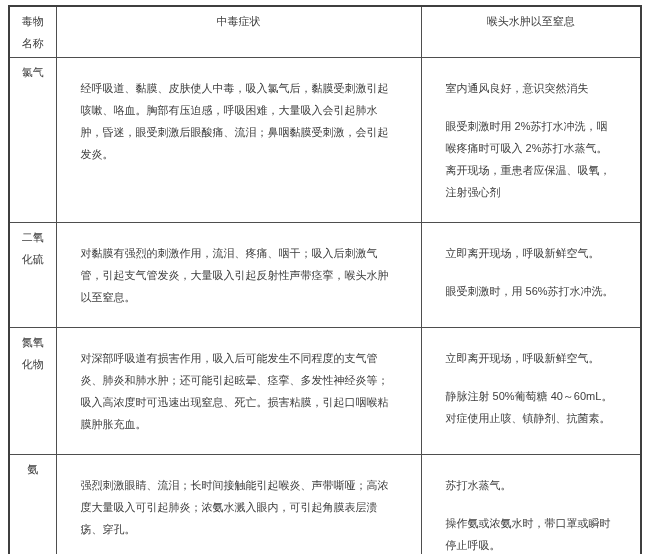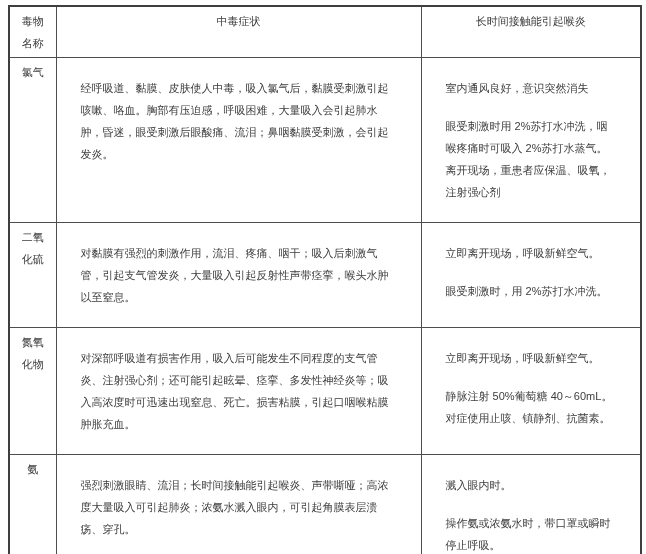--- a/index.html
+++ b/index.html
@@ -61,60 +61,60 @@
   <table class="toxin-table">
     <colgroup>
       <col style="width:47px">
       <col style="width:365px">
       <col style="width:220px">
     </colgroup>
     <thead>
       <tr>
         <th>毒物名称</th>
         <th>中毒症状</th>
-        <th>长时间接触能引起喉炎</th>
+        <th>喉头水肿以至窒息</th>
       </tr>
     </thead>
     <tbody>
       <tr class="row-1">
         <td class="name-cell">氯气</td>
         <td>
           <p>经呼吸道、黏膜、皮肤使人中毒，吸入氯气后，黏膜受刺激引起咳嗽、咯血。胸部有压迫感，呼吸困难，大量吸入会引起肺水肿，昏迷，眼受刺激后眼酸痛、流泪；鼻咽黏膜受刺激，会引起发炎。</p>
         </td>
         <td>
           <p>室内通风良好，意识突然消失</p>
           <p>眼受刺激时用 2%苏打水冲洗，咽喉疼痛时可吸入 2%苏打水蒸气。离开现场，重患者应保温、吸氧，注射强心剂</p>
         </td>
       </tr>
       <tr class="row-3">
         <td class="name-cell">二氧化硫</td>
         <td>
           <p>对黏膜有强烈的刺激作用，流泪、疼痛、咽干；吸入后刺激气管，引起支气管发炎，大量吸入引起反射性声带痉挛，喉头水肿以至窒息。</p>
         </td>
         <td>
           <p>立即离开现场，呼吸新鲜空气。</p>
-          <p>眼受刺激时，用 2%苏打水冲洗。</p>
+          <p>眼受刺激时，用 56%苏打水冲洗。</p>
         </td>
       </tr>
       <tr class="row-4">
         <td class="name-cell">氮氧化物</td>
         <td>
-          <p>对深部呼吸道有损害作用，吸入后可能发生不同程度的支气管炎、注射强心剂；还可能引起眩晕、痉挛、多发性神经炎等；吸入高浓度时可迅速出现窒息、死亡。损害粘膜，引起口咽喉粘膜肿胀充血。</p>
+          <p>对深部呼吸道有损害作用，吸入后可能发生不同程度的支气管炎、肺炎和肺水肿；还可能引起眩晕、痉挛、多发性神经炎等；吸入高浓度时可迅速出现窒息、死亡。损害粘膜，引起口咽喉粘膜肿胀充血。</p>
         </td>
         <td>
           <p>立即离开现场，呼吸新鲜空气。</p>
           <p>静脉注射 50%葡萄糖 40～60mL。对症使用止咳、镇静剂、抗菌素。</p>
         </td>
       </tr>
       <tr class="row-5">
         <td class="name-cell">氨</td>
         <td>
           <p>强烈刺激眼睛、流泪；长时间接触能引起喉炎、声带嘶哑；高浓度大量吸入可引起肺炎；浓氨水溅入眼内，可引起角膜表层溃疡、穿孔。</p>
         </td>
         <td>
-          <p>溅入眼内时。</p>
+          <p>苏打水蒸气。</p>
           <p>操作氨或浓氨水时，带口罩或瞬时停止呼吸。</p>
           <p>溅入眼内时，立即用大量清水冲洗、3%硼酸冲洗，最后用金霉素软膏。</p>
         </td>
       </tr>
     </tbody>
   </table>
 </div>
 
 </body></html>

